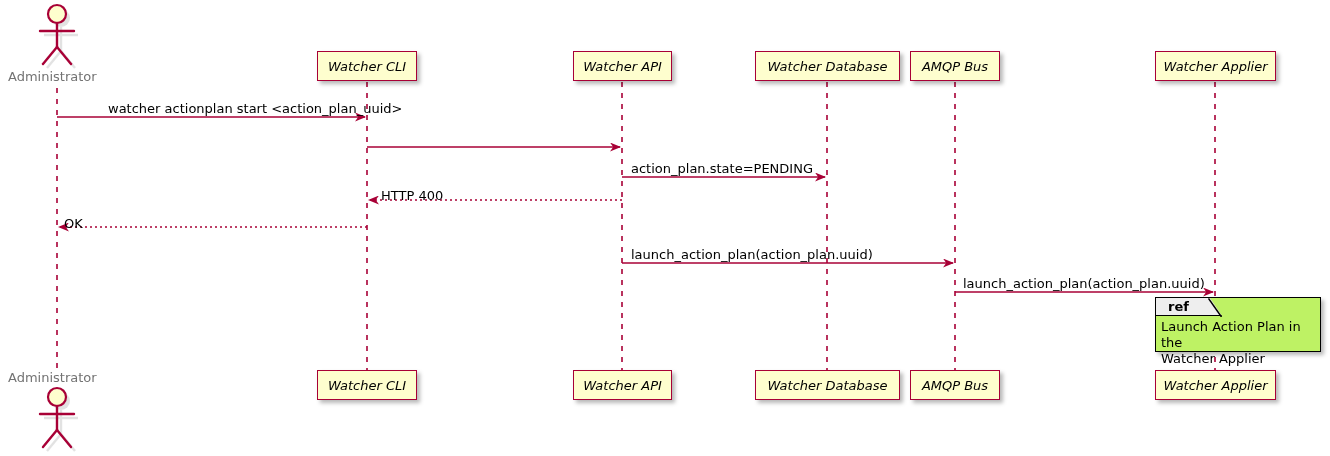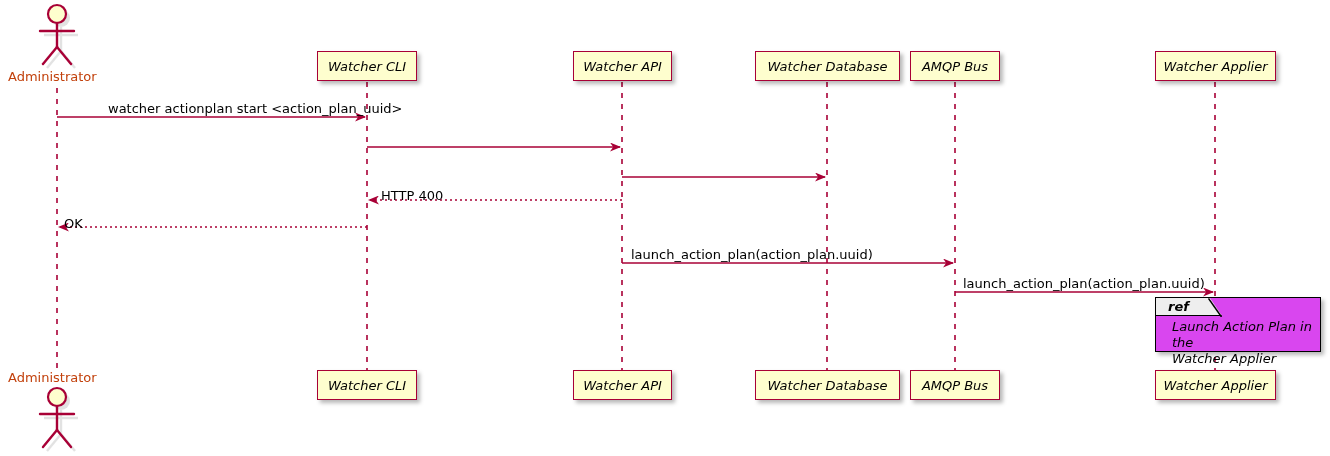--- a/index.html
+++ b/index.html
@@ -41,30 +41,29 @@
     justify-content: center;
     font-size: 13px;
     color: #000000;
     white-space: nowrap;
     padding: 0 10px;
     font-style: italic;
   }
   .actor-label {
     position: absolute;
     font-size: 13px;
-    color: #c2410c;
+    color: #737373;
     white-space: nowrap;
   }
   .refbox {
     position: absolute;
     box-sizing: border-box;
-    background: #d946ef;
+    background: #bef264;
     border: 1.5px solid #000000;
     box-shadow: 3px 3px 4px rgba(0,0,0,0.28);
-    font-style: italic;
   }
   .ref-tab {
     position: absolute;
     left: 0;
     top: 0;
     height: 18px;
     width: 66px;
     background: #EEEEEE;
     border-right: 0;
     border-bottom: 1.5px solid #000000;
@@ -79,21 +78,21 @@
   }
   .ref-tab-edge {
     position: absolute;
     left: 52px;
     top: 0;
     width: 18px;
     height: 19px;
   }
   .ref-body {
     position: absolute;
-    left: 16px;
+    left: 5px;
     top: 21px;
     font-size: 13px;
     color: #000000;
     line-height: 16px;
     white-space: pre-line;
   }
 </style>
 </head>
 <body>
 
@@ -192,20 +191,21 @@
     <span>Watcher Database</span>
   </div>
   <div class="pbox" style="left:910px; top:370px; width:90px; height:30px;">
     <span>AMQP Bus</span>
   </div>
   <div class="pbox" style="left:1155px; top:370px; width:121px; height:30px;">
     <span>Watcher Applier</span>
   </div>
 
   <div class="msg-label" style="left:64px; top:101px;margin-left:44px;">watcher actionplan start &lt;action_plan_uuid&gt;</div>
+  <div class="msg-label" style="left:631px; top:161px;">action_plan.state=PENDING</div>
   <div class="msg-label" style="left:381px; top:188px;">HTTP 400</div>
   <div class="msg-label" style="left:64px; top:216px;">OK</div>
   <div class="msg-label" style="left:631px; top:247px;">launch_action_plan(action_plan.uuid)</div>
   <div class="msg-label" style="left:963px; top:276px;">launch_action_plan(action_plan.uuid)</div>
 
   <div class="refbox" style="left:1155px; top:297px; width:166px; height:55px;">
     <div class="ref-tab">
       <span>ref</span>
     </div>
     <svg class="ref-tab-edge" viewBox="0 0 18 19">

